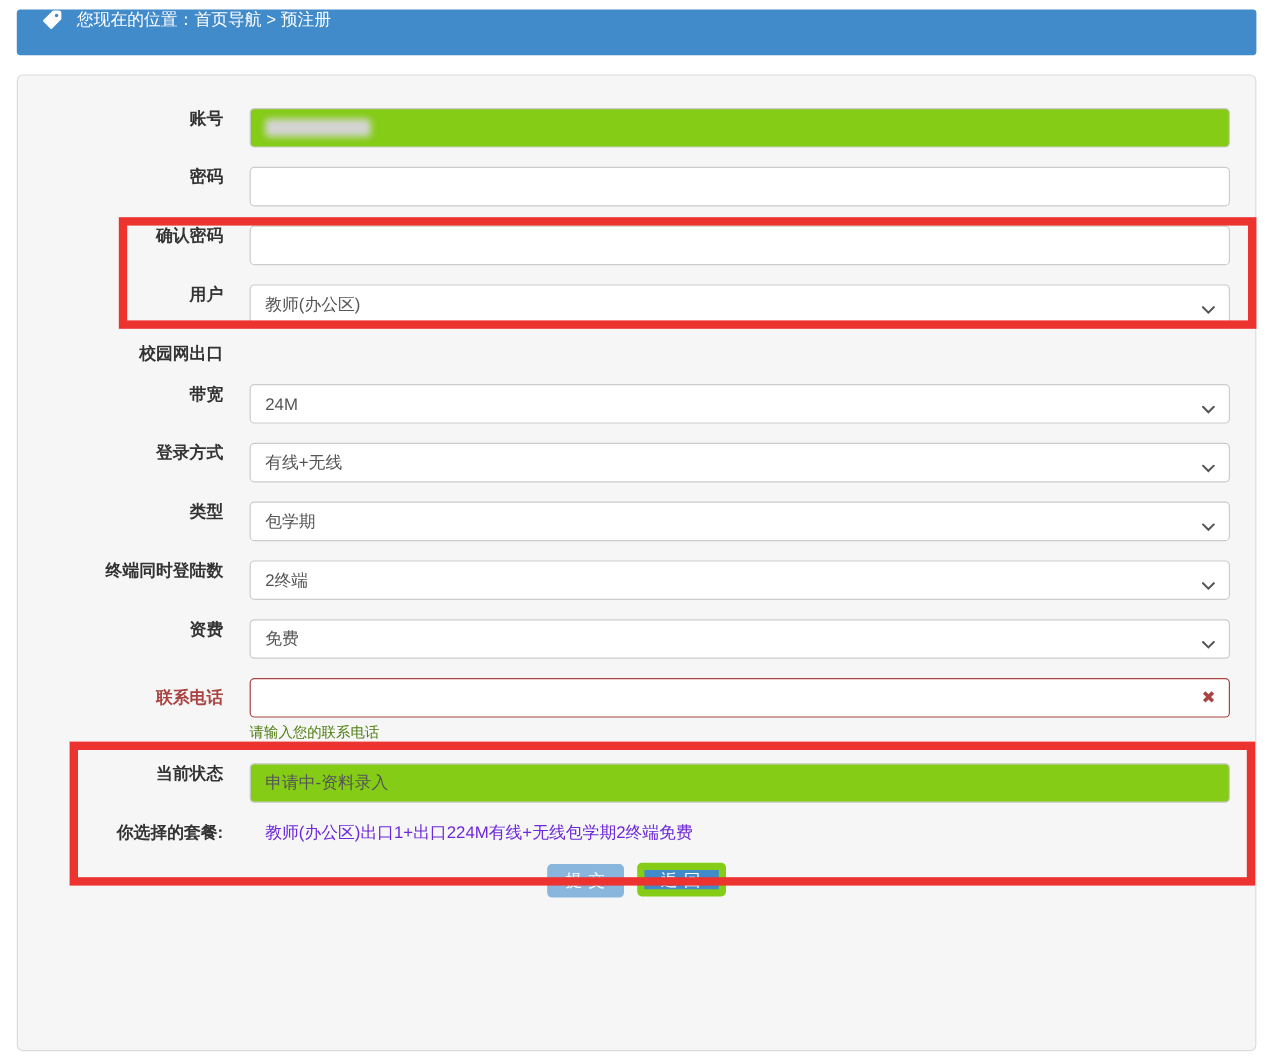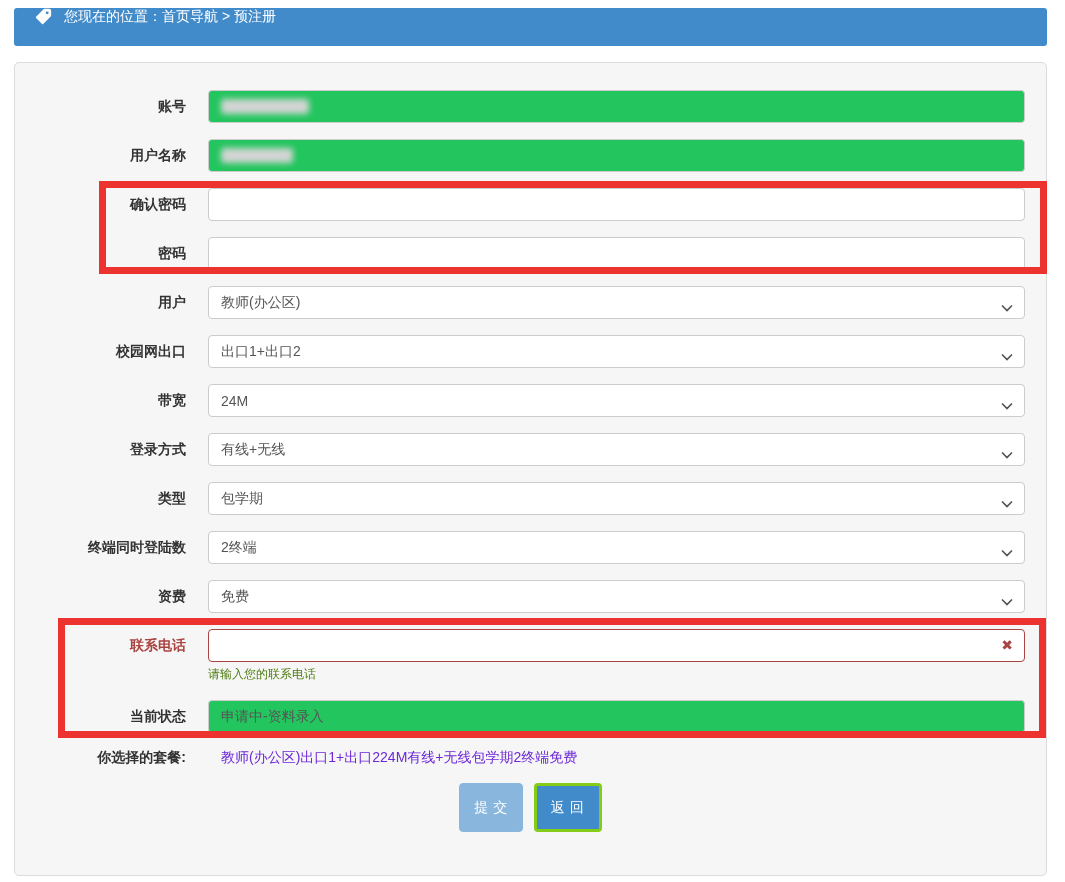--- a/index.html
+++ b/index.html
@@ -9,54 +9,54 @@
     position:absolute; left:14px; top:8px; width:1033px; height:38px;
     background:#428bca; border-radius:3px; color:#fff;
     display:flex; font-size:14px;
   }
   .banner .tag-ic { margin-left:21px; margin-right:12px; display:flex; }
   .panel {
     position:absolute; left:14px; top:62px; width:1033px; height:814px;
     background:#f6f6f6; border:1px solid #dcdcdc; border-radius:5px;
   }
   .form { padding-top:27px; position:relative; }
-  .form-row { display:flex; align-items:center; margin-bottom:16px; }
+  .form-row { display:flex; align-items:flex-start; margin-bottom:16px; }
   .form-row.with-hint { display:block; margin-bottom:17px; }
   .form-row.with-hint .row-line { display:flex; align-items:center; }
   .flabel {
     width:171px; text-align:right; font-weight:bold; font-size:14px;
     color:#333; flex-shrink:0;
   }
   .flabel.error { color:#a94442; }
   .control { margin-left:22px; width:817px; position:relative; }
   .tbox, .selbox {
     width:100%; height:33px; border:1px solid #ccc; border-radius:4px;
     background:#fff; font-size:14px; color:#555; padding:0 12px;
     font-family:inherit; display:block;
   }
   input.tbox { outline:none; }
-  .tbox.readonly { background:#22c55e; display:flex; align-items:center; }
+  .tbox.readonly { background:#84cc16; display:flex; align-items:center; }
   .tbox.error-border { border-color:#a94442; padding-right:34px; }
   .selbox { display:flex; align-items:center; cursor:default; }
   .chev { position:absolute; right:12px; top:13px; pointer-events:none; }
   .err-ic {
     position:absolute; right:12px; top:8px; color:#a94442;
     font-weight:bold; font-size:14px; line-height:17px;
   }
   .hint { margin-left:193px; margin-top:4px; font-size:12px; color:#4d7c0f; height:17px; }
   .blur-blob { height:15px; border-radius:3px; background:#d4d4d4; filter:blur(3px); }
   .static-row { height:18px; align-items:baseline; }
   .static-val { margin-left:22px; font-size:14px; color:#6d28d9; padding-left:13px; }
   .btn-row { text-align:center; }
   .btn {
-    height:49px; padding:0 10px 0 14px; border-radius:4px; color:#fff;
+    height:28px; padding:0 10px 0 14px; border-radius:4px; color:#fff;
     font-size:14px; letter-spacing:5px; cursor:pointer; font-family:inherit;
   }
   .btn-submit { background:#89b6dd; border:1px solid #89b6dd; margin-right:6px; }
-  .btn-back { background:#428bca; border:3px solid #84cc16; }
+  .btn-back { background:#428bca; border:6px solid #84cc16; }
   .anno {
     position:absolute; border:7px solid #ed3330; pointer-events:none; z-index:5;
   }
   .anno.box1 { left:84px; top:118px; width:948px; height:93px; }
   .anno.box2 { left:43px; top:555px; width:988px; height:120px; }
 </style>
 </head>
 <body>
 
 <div class="banner">
@@ -74,69 +74,51 @@
 
     <div class="form-row">
       <div class="flabel">账号</div>
       <div class="control">
         <div class="tbox readonly">
           <div class="blur-blob" style="width:88px;"></div>
         </div>
       </div>
     </div>
 
-    <div class="form-row">
-      <div class="flabel">用户名称</div>
-      <div class="control">
-        <div class="tbox readonly">
-          <div class="blur-blob" style="width:72px;"></div>
-        </div>
+
+    <div class="form-row">
+      <div class="flabel">密码</div>
+      <div class="control">
+        <input type="password" class="tbox" value="" style="">
       </div>
     </div>
 
     <div class="form-row">
       <div class="flabel">确认密码</div>
       <div class="control">
         <input type="password" class="tbox" value="" style="">
       </div>
     </div>
 
     <div class="form-row">
-      <div class="flabel">密码</div>
-      <div class="control">
-        <input type="password" class="tbox" value="" style="">
-      </div>
-    </div>
-
-    <div class="form-row">
       <div class="flabel">用户</div>
       <div class="control">
         <div class="selbox">
           <span>教师(办公区)</span>
         </div>
         <span class="chev">
           <svg width="12" height="8">
               <path d="M1.5 1 L6 5.5 L10.5 1" stroke="#555" stroke-width="1.7" fill="none" stroke-linecap="round"></path>
             </svg>
         </span>
       </div>
     </div>
 
     <div class="form-row">
       <div class="flabel">校园网出口</div>
-      <div class="control">
-        <div class="selbox">
-          <span>出口1+出口2</span>
-        </div>
-        <span class="chev">
-          <svg width="12" height="8">
-              <path d="M1.5 1 L6 5.5 L10.5 1" stroke="#555" stroke-width="1.7" fill="none" stroke-linecap="round"></path>
-            </svg>
-        </span>
-      </div>
     </div>
 
     <div class="form-row">
       <div class="flabel">带宽</div>
       <div class="control">
         <div class="selbox">
           <span>24M</span>
         </div>
         <span class="chev">
           <svg width="12" height="8">

